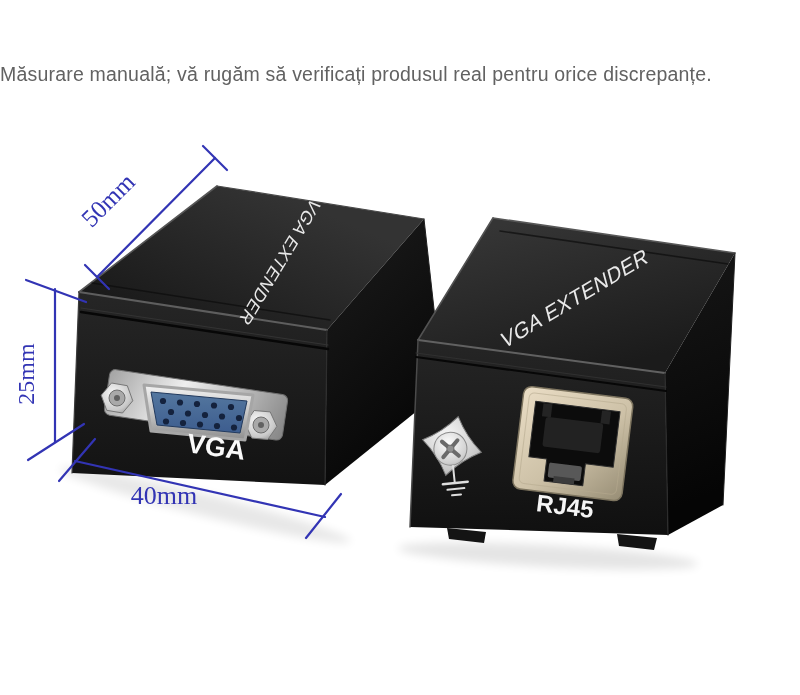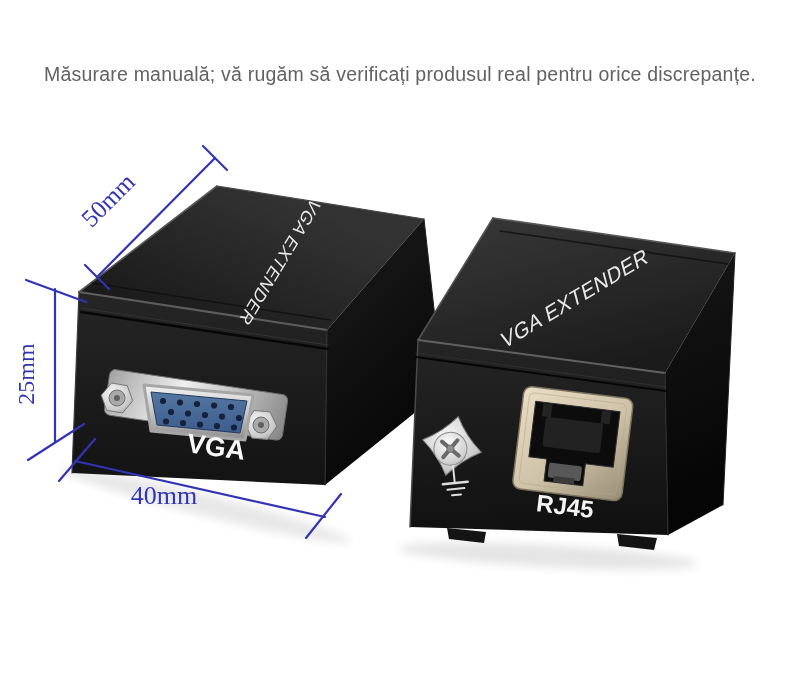--- a/index.html
+++ b/index.html
@@ -1,21 +1,21 @@
 <!DOCTYPE html>
 <html><head>
 <meta charset="utf-8">
 <style>
   html,body{margin:0;padding:0;}
   body{
     width:800px;height:695px;position:relative;background:#ffffff;overflow:hidden;
     font-family:"Liberation Sans",sans-serif;
   }
   .caption{
-    position:absolute;top:63px;left:0;width:800px;text-align:center;
+    position:absolute;top:63px;left:0;width:800px;text-align:left;
     font-size:19.5px;letter-spacing:.2px;color:#626262;
   }
   .scene{position:absolute;top:0;left:0;}
   text{font-family:"Liberation Sans",sans-serif;}
   .dim-text{font-family:"Liberation Serif","DejaVu Serif",serif;fill:#3234b4;}
   .box-label{fill:#e9e9e9;letter-spacing:.5px;}
 </style>
 </head>
 <body>
 

